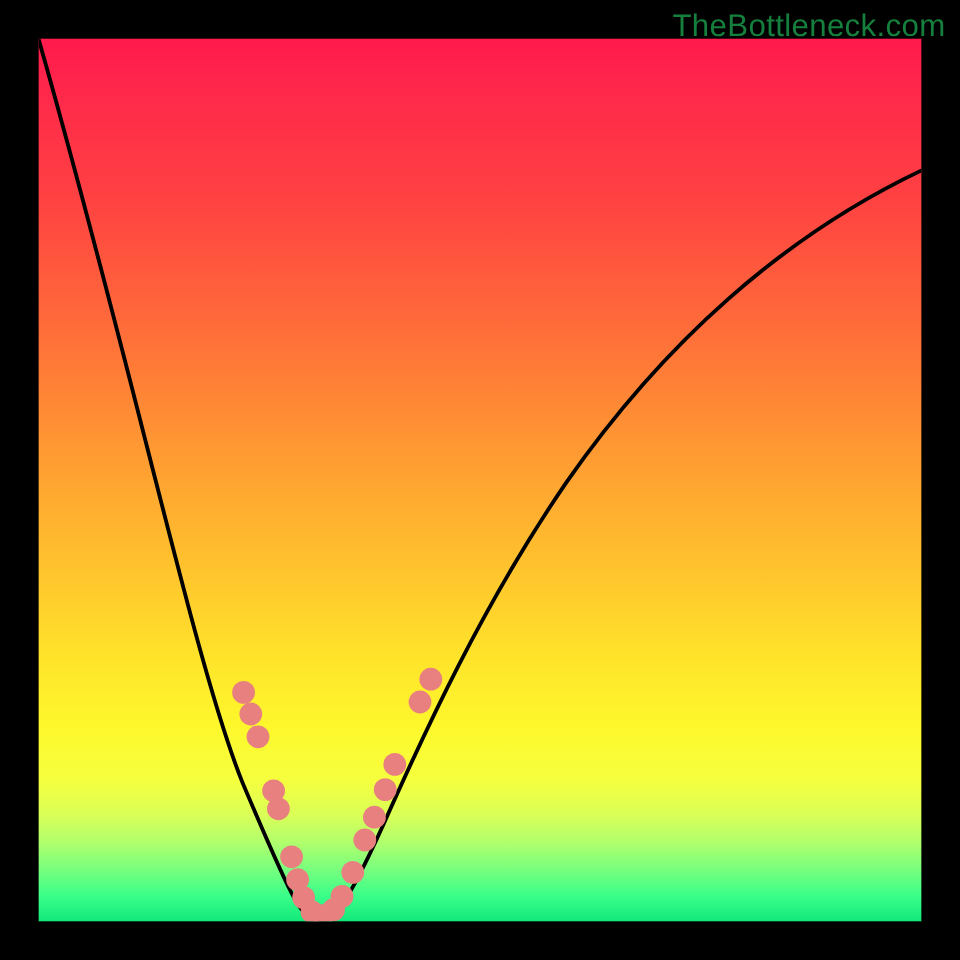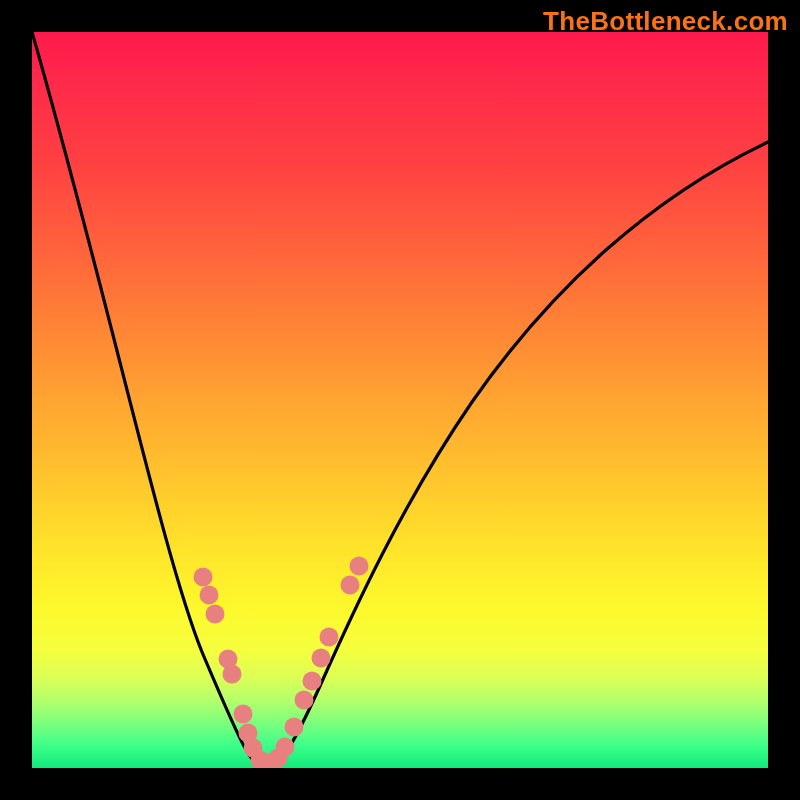--- a/index.html
+++ b/index.html
@@ -14,23 +14,23 @@
   .stage {
     position: relative;
     width: 800px;
     height: 800px;
     background: #000;
   }
   .watermark {
     position: absolute;
     top: 6px;
     right: 12px;
-    color: #f97316;
+    color: #15803d;
     font-size: 26px;
-    font-weight: 700;
+    font-weight: 400;
     letter-spacing: 0.3px;
     z-index: 20;
   }
   .plot {
     position: absolute;
     
     left: 32px;
     top: 32px;
     width: 736px;
     height: 736px;

